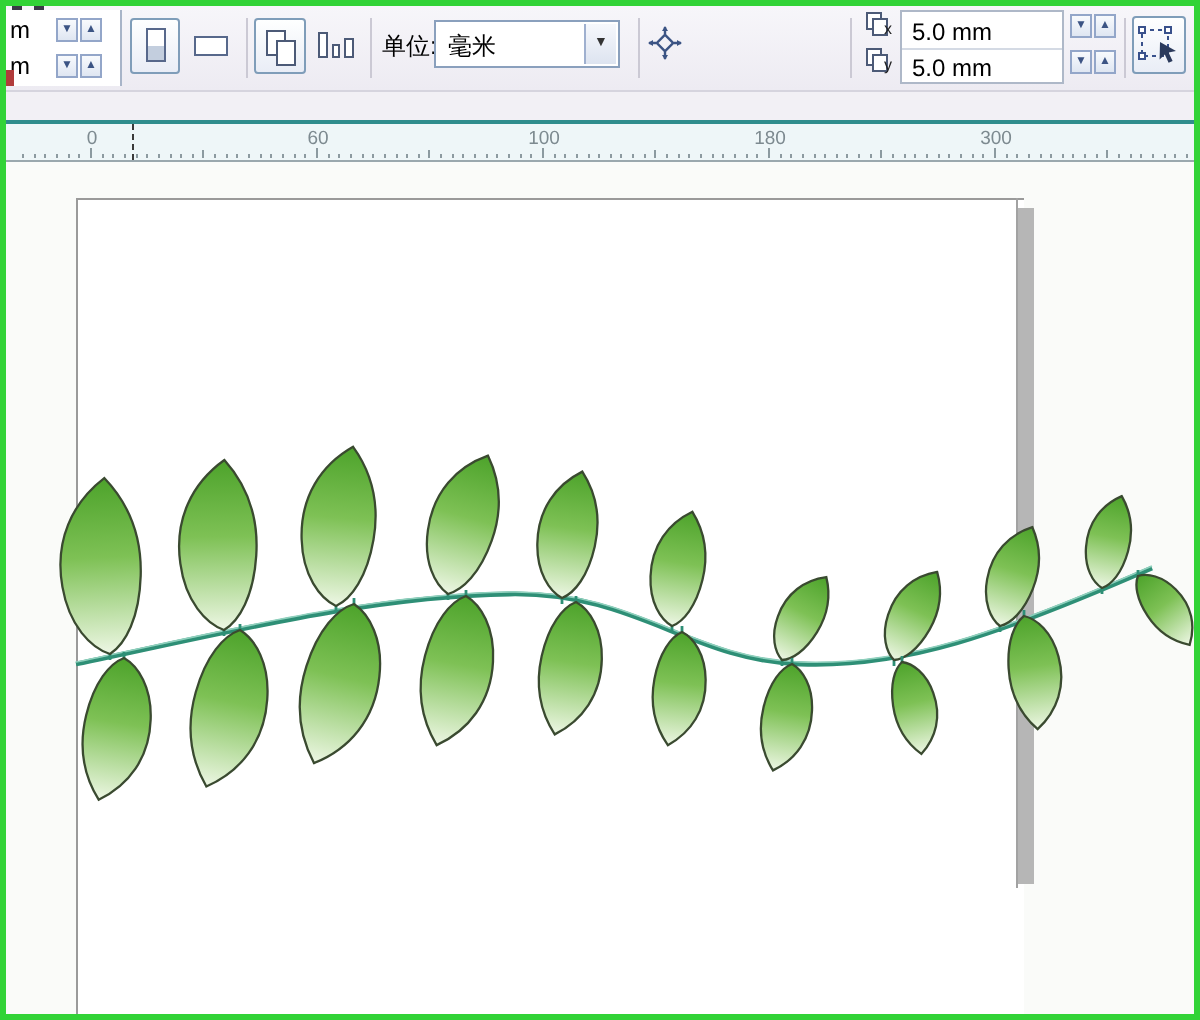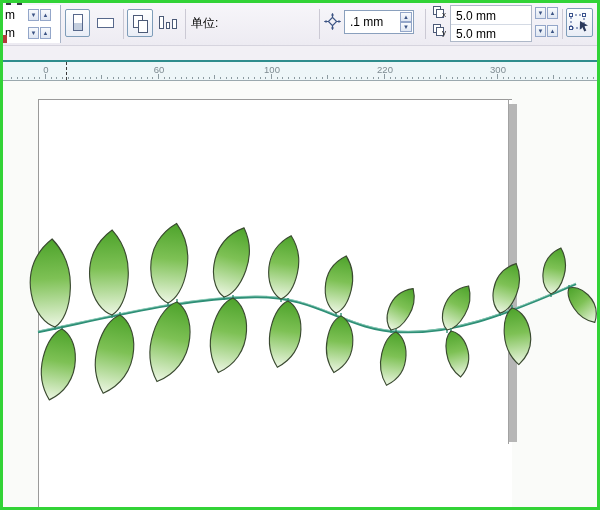--- a/index.html
+++ b/index.html
@@ -74,33 +74,32 @@
     </div>
     <div class="abs flatbtn" style="left:153px;top:8px;width:24px;height:24px;">
       <div class="abs sq" style="left:2px;top:4px;width:5px;height:13px;"></div>
       <div class="abs sq" style="left:9px;top:10px;width:4px;height:7px;"></div>
       <div class="abs sq" style="left:15px;top:7px;width:5px;height:10px;"></div>
     </div>
 
     <div class="abs sep" style="left:182px;"></div>
 
     <span class="abs lbl" style="left:188px;top:12px;">单位:</span>
+    <div class="abs field" style="left:214px;top:7px;width:93px;height:24px;">
+      <span class="abs lbl" style="left:6px;top:4px;">毫米</span>
+      <div class="abs" style="right:1px;top:1px;width:16px;height:20px;background:linear-gradient(#f6f8fc,#dde4f0);border-left:1px solid #9fb0cf;box-sizing:border-box;font-size:7px;color:#333;text-align:center;line-height:20px;">▼</div>
+    </div>
 
     <div class="abs sep" style="left:316px;"></div>
 
     <svg class="abs" style="left:321px;top:10px;" width="17" height="17" viewBox="0 0 17 17">
       <rect x="5.6" y="5.6" width="5.8" height="5.8" transform="rotate(45 8.5 8.5)" fill="none" stroke="#3c5484" stroke-width="1.2"></rect>
       <path d="M8.5 0.5 L8.5 4 M8.5 13 L8.5 16.5 M0.5 8.5 L4 8.5 M13 8.5 L16.5 8.5" stroke="#3c5484" stroke-width="1.2"></path>
       <path d="M8.5 0 L10 2.5 L7 2.5 Z M8.5 17 L10 14.5 L7 14.5 Z M0 8.5 L2.5 7 L2.5 10 Z M17 8.5 L14.5 7 L14.5 10 Z" fill="#3c5484"></path>
     </svg>
-    <div class="abs field" style="left:341px;top:7px;width:70px;height:24px;">
-      <span class="abs lbl" style="left:5px;top:4px;">.1 mm</span>
-      <div class="abs spin-v" style="right:1px;top:1px;height:10px;line-height:9px;">▲</div>
-      <div class="abs spin-v" style="right:1px;top:11px;height:10px;line-height:9px;">▼</div>
-    </div>
 
     <div class="abs sep" style="left:422px;"></div>
 
     <div class="abs" style="left:430px;top:3px;width:15px;height:14px;">
       <div class="abs sq" style="left:0;top:0;width:8px;height:9px;"></div>
       <div class="abs sq" style="left:3px;top:3px;width:8px;height:9px;"></div>
       <span class="abs mini" style="left:9px;top:4px;font-size:8px;">x</span>
     </div>
     <div class="abs" style="left:430px;top:21px;width:15px;height:14px;">
       <div class="abs sq" style="left:0;top:0;width:8px;height:9px;"></div>
@@ -132,21 +131,21 @@
     <div class="abs red-frag" style="left:0;top:32px;width:4px;height:8px;"></div>
   </div>
 
   <div class="abs tb-divider"></div>
   <div class="abs strip2"></div>
 
   <div class="abs ruler" id="ruler">
       <span class="ruler-label" style="left: 43px;">0</span>
       <span class="ruler-label" style="left: 156px;">60</span>
       <span class="ruler-label" style="left: 269px;">100</span>
-      <span class="ruler-label" style="left: 382px;">220</span>
+      <span class="ruler-label" style="left: 382px;">180</span>
       <span class="ruler-label" style="left: 495px;">300</span>
       <div class="tick" style="left: 8px; height: 2px;"></div>
       <div class="tick" style="left: 13.7px; height: 2px;"></div>
       <div class="tick" style="left: 19.3px; height: 2px;"></div>
       <div class="tick" style="left: 25px; height: 2px;"></div>
       <div class="tick" style="left: 30.6px; height: 2px;"></div>
       <div class="tick" style="left: 36.3px; height: 2px;"></div>
       <div class="tick" style="left: 41.9px; height: 5px;"></div>
       <div class="tick" style="left: 47.5px; height: 2px;"></div>
       <div class="tick" style="left: 53.2px; height: 2px;"></div>

